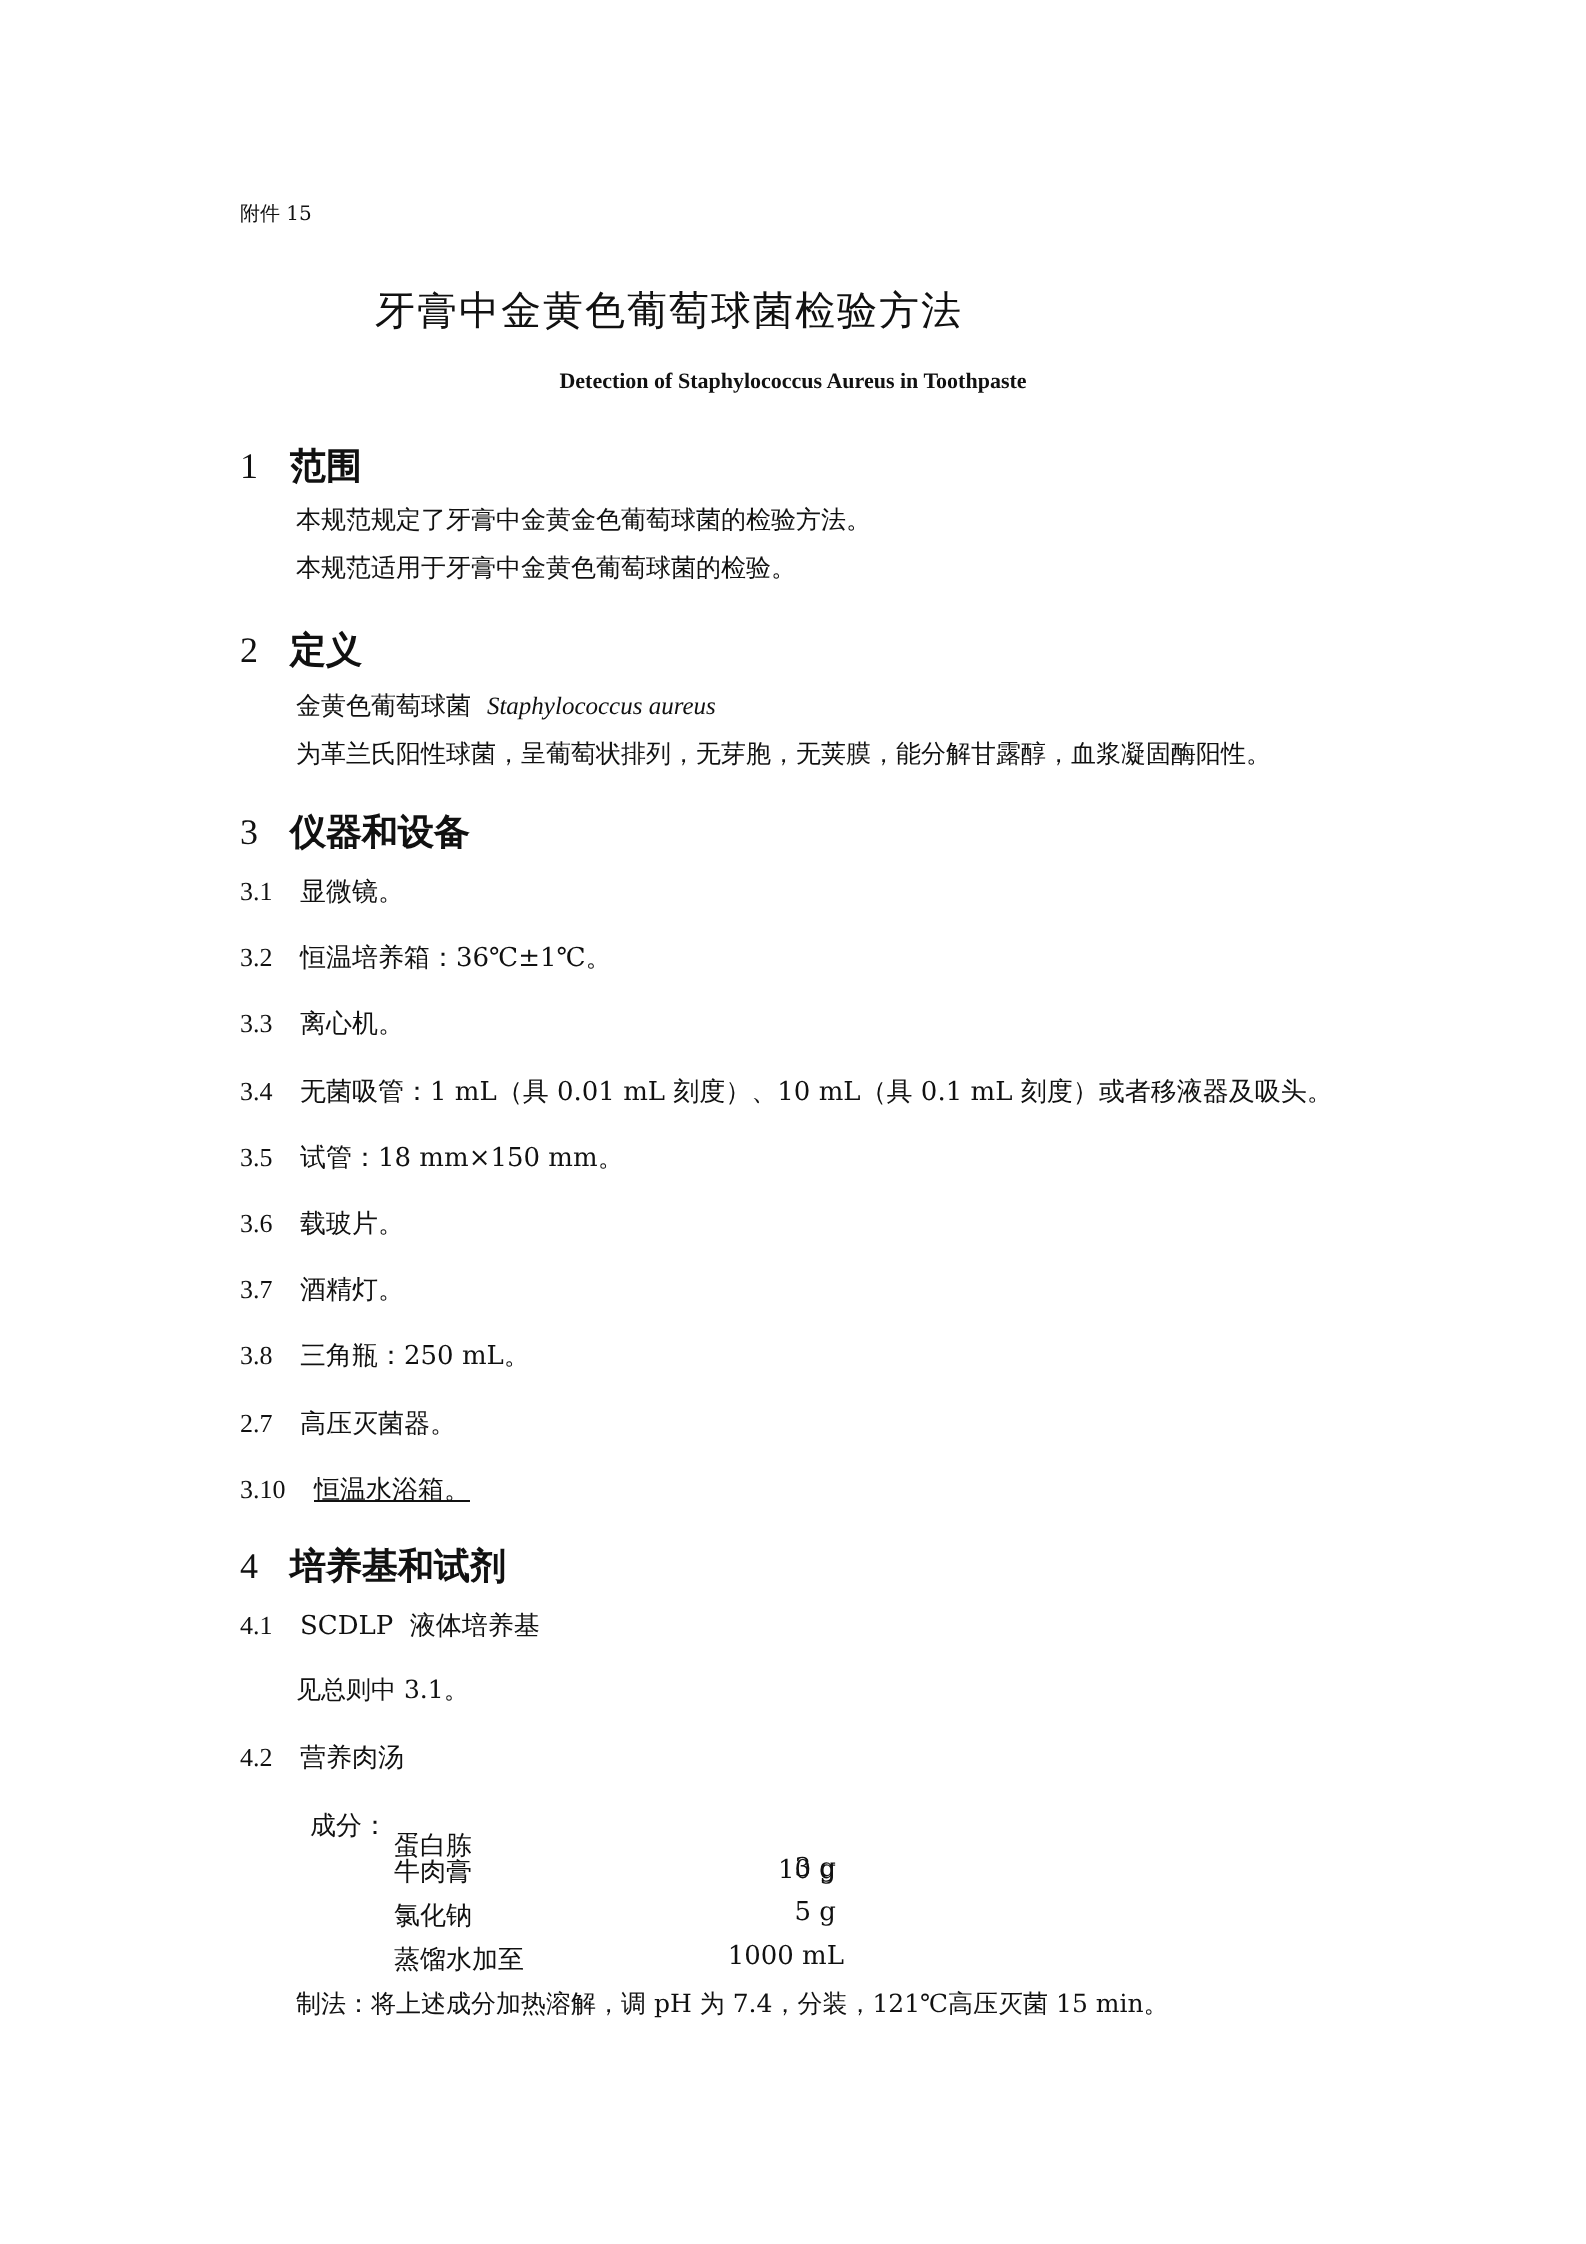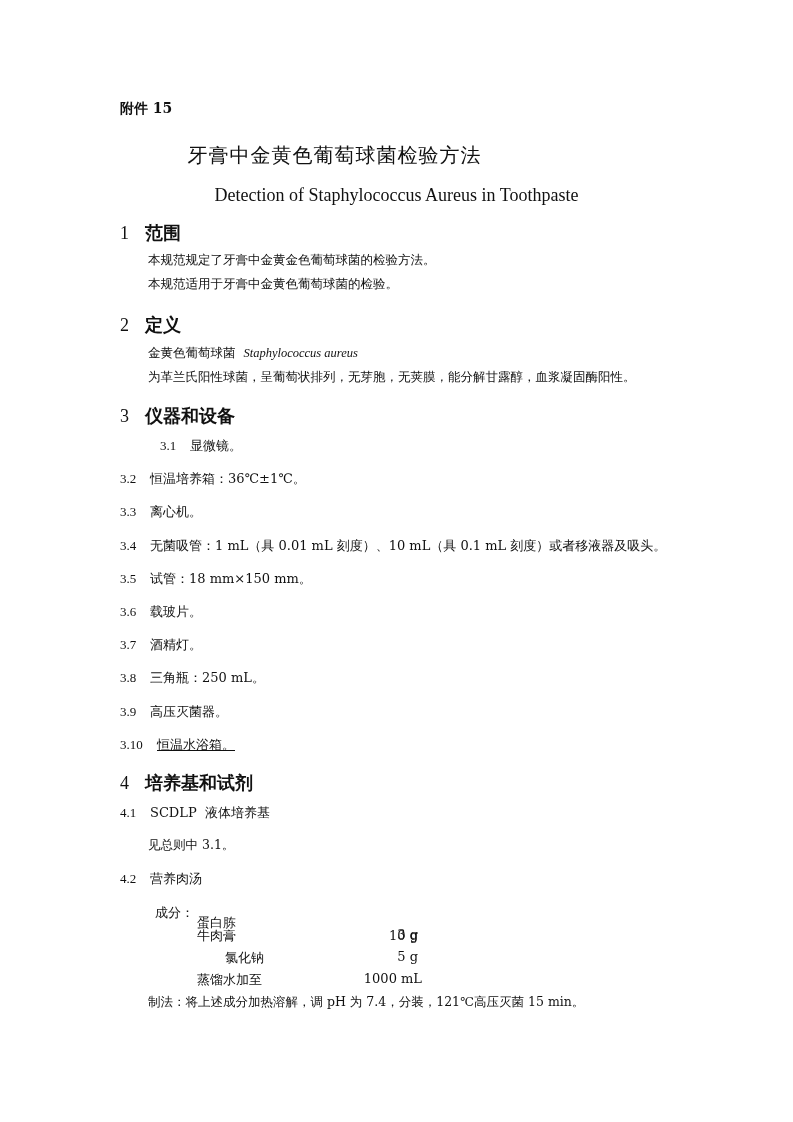--- a/index.html
+++ b/index.html
@@ -2,25 +2,25 @@
 <html><head>
 <meta charset="utf-8">
 <style>
   html, body { margin: 0; padding: 0; background: #ffffff; }
   body {
     width: 793px; height: 1122px; position: relative; overflow: hidden;
     font-family: "DejaVu Serif", "Liberation Serif", serif;
     color: #111111; font-size: 13px;
   }
   .abs { position: absolute; white-space: nowrap; }
-  .annex { left: 120px; top: 100px; font-size: 14px; font-weight: bold; }
+  .annex { left: 120px; top: 100px; font-size: 10px; }
   .title { left: 0; width: 669px; text-align: center; top: 142px; font-size: 20px;
            font-family: "DejaVu Sans", sans-serif; letter-spacing: 1px; }
-  .subtitle { left: 0; width: 793px; text-align: center; top: 185px; font-size: 18px;
-              font-family: "Liberation Serif", serif; }
+  .subtitle { left: 0; width: 793px; text-align: center; top: 185px; font-size: 11px;
+              font-family: "Liberation Serif", serif; font-weight: bold; }
   .h { font-family: "DejaVu Sans", sans-serif; font-size: 18px; font-weight: bold; }
   .h .num { font-family: "Liberation Serif", serif; font-weight: normal; display: inline-block; width: 25px; }
   .item .num { display: inline-block; width: 30px; font-family: "Liberation Serif", serif; }
   .item .num.wide { width: 37px; }
   .p { left: 148px; font-size: 12.5px; }
   .it { font-style: italic; font-family: "Liberation Serif", serif; }
   .ing-name { left: 197px; }
   .ing-val { width: 60px; text-align: right; }
 </style>
 </head>
@@ -41,43 +41,43 @@
 </div>
 <div class="abs p" style="top:345px;">
   <span>金黄色葡萄球菌</span>&nbsp;&nbsp;<span class="it">Staphylococcus aureus</span>
 </div>
 <div class="abs p" style="top:369px;">为革兰氏阳性球菌，呈葡萄状排列，无芽胞，无荚膜，能分解甘露醇，血浆凝固酶阳性。</div>
 
 <div class="abs h" style="left:120px; top:404px;">
   <span class="num">3</span><span>仪器和设备</span>
 </div>
 
-<div class="abs item" style="left:120px; top:437px;margin-left:40px;"><span class="num">3.1</span><span>显微镜。</span></div>
+<div class="abs item" style="left:120px; top:437px;"><span class="num">3.1</span><span>显微镜。</span></div>
 <div class="abs item" style="left:120px; top:470px;"><span class="num">3.2</span><span>恒温培养箱：36℃±1℃。</span></div>
 <div class="abs item" style="left:120px; top:503px;"><span class="num">3.3</span><span>离心机。</span></div>
 <div class="abs item" style="left:120px; top:537px;"><span class="num">3.4</span><span>无菌吸管：1 mL（具 0.01 mL 刻度）、10 mL（具 0.1 mL 刻度）或者移液器及吸头。</span></div>
 <div class="abs item" style="left:120px; top:570px;"><span class="num">3.5</span><span>试管：18 mm×150 mm。</span></div>
 <div class="abs item" style="left:120px; top:603px;"><span class="num">3.6</span><span>载玻片。</span></div>
 <div class="abs item" style="left:120px; top:636px;"><span class="num">3.7</span><span>酒精灯。</span></div>
 <div class="abs item" style="left:120px; top:669px;"><span class="num">3.8</span><span>三角瓶：250 mL。</span></div>
-<div class="abs item" style="left:120px; top:703px;"><span class="num">3.9</span><span>高压灭菌器。</span></div>
+<div class="abs item" style="left:120px; top:703px;"><span class="num">2.7</span><span>高压灭菌器。</span></div>
 <div class="abs item" style="left:120px; top:736px;text-decoration:underline;"><span class="num wide">3.10</span><span>恒温水浴箱。</span></div>
 
 <div class="abs h" style="left:120px; top:771px;">
   <span class="num">4</span><span>培养基和试剂</span>
 </div>
 
 <div class="abs item" style="left:120px; top:804px;"><span class="num">4.1</span><span style="white-space:pre">SCDLP  液体培养基</span></div>
 <div class="abs p" style="top:837px;">见总则中 3.1。</div>
 
 <div class="abs item" style="left:120px; top:870px;"><span class="num">4.2</span><span>营养肉汤</span></div>
 
 <div class="abs" style="left:155px; top:904px;">成分：</div>
 <div class="abs ing-name" style="top:904px;margin-top:10px;">蛋白胨</div>
 <div class="abs ing-val" style="left:358px; top:904px;margin-top:24px;">10 g</div>
 <div class="abs ing-name" style="top:927px;">牛肉膏</div>
 <div class="abs ing-val" style="left:358px; top:927px;">3 g</div>
-<div class="abs ing-name" style="top:949px;margin-left:28px;">氯化钠</div>
+<div class="abs ing-name" style="top:949px;">氯化钠</div>
 <div class="abs ing-val" style="left:358px; top:949px;">5 g</div>
 <div class="abs ing-name" style="top:971px;">蒸馏水加至</div>
 <div class="abs ing-val" style="left:340px; width:82px; top:971px;">1000 mL</div>
 
 <div class="abs p" style="top:994px;text-align:center;">制法：将上述成分加热溶解，调 pH 为 7.4，分装，121℃高压灭菌 15 min。</div>
 
 </body></html>

